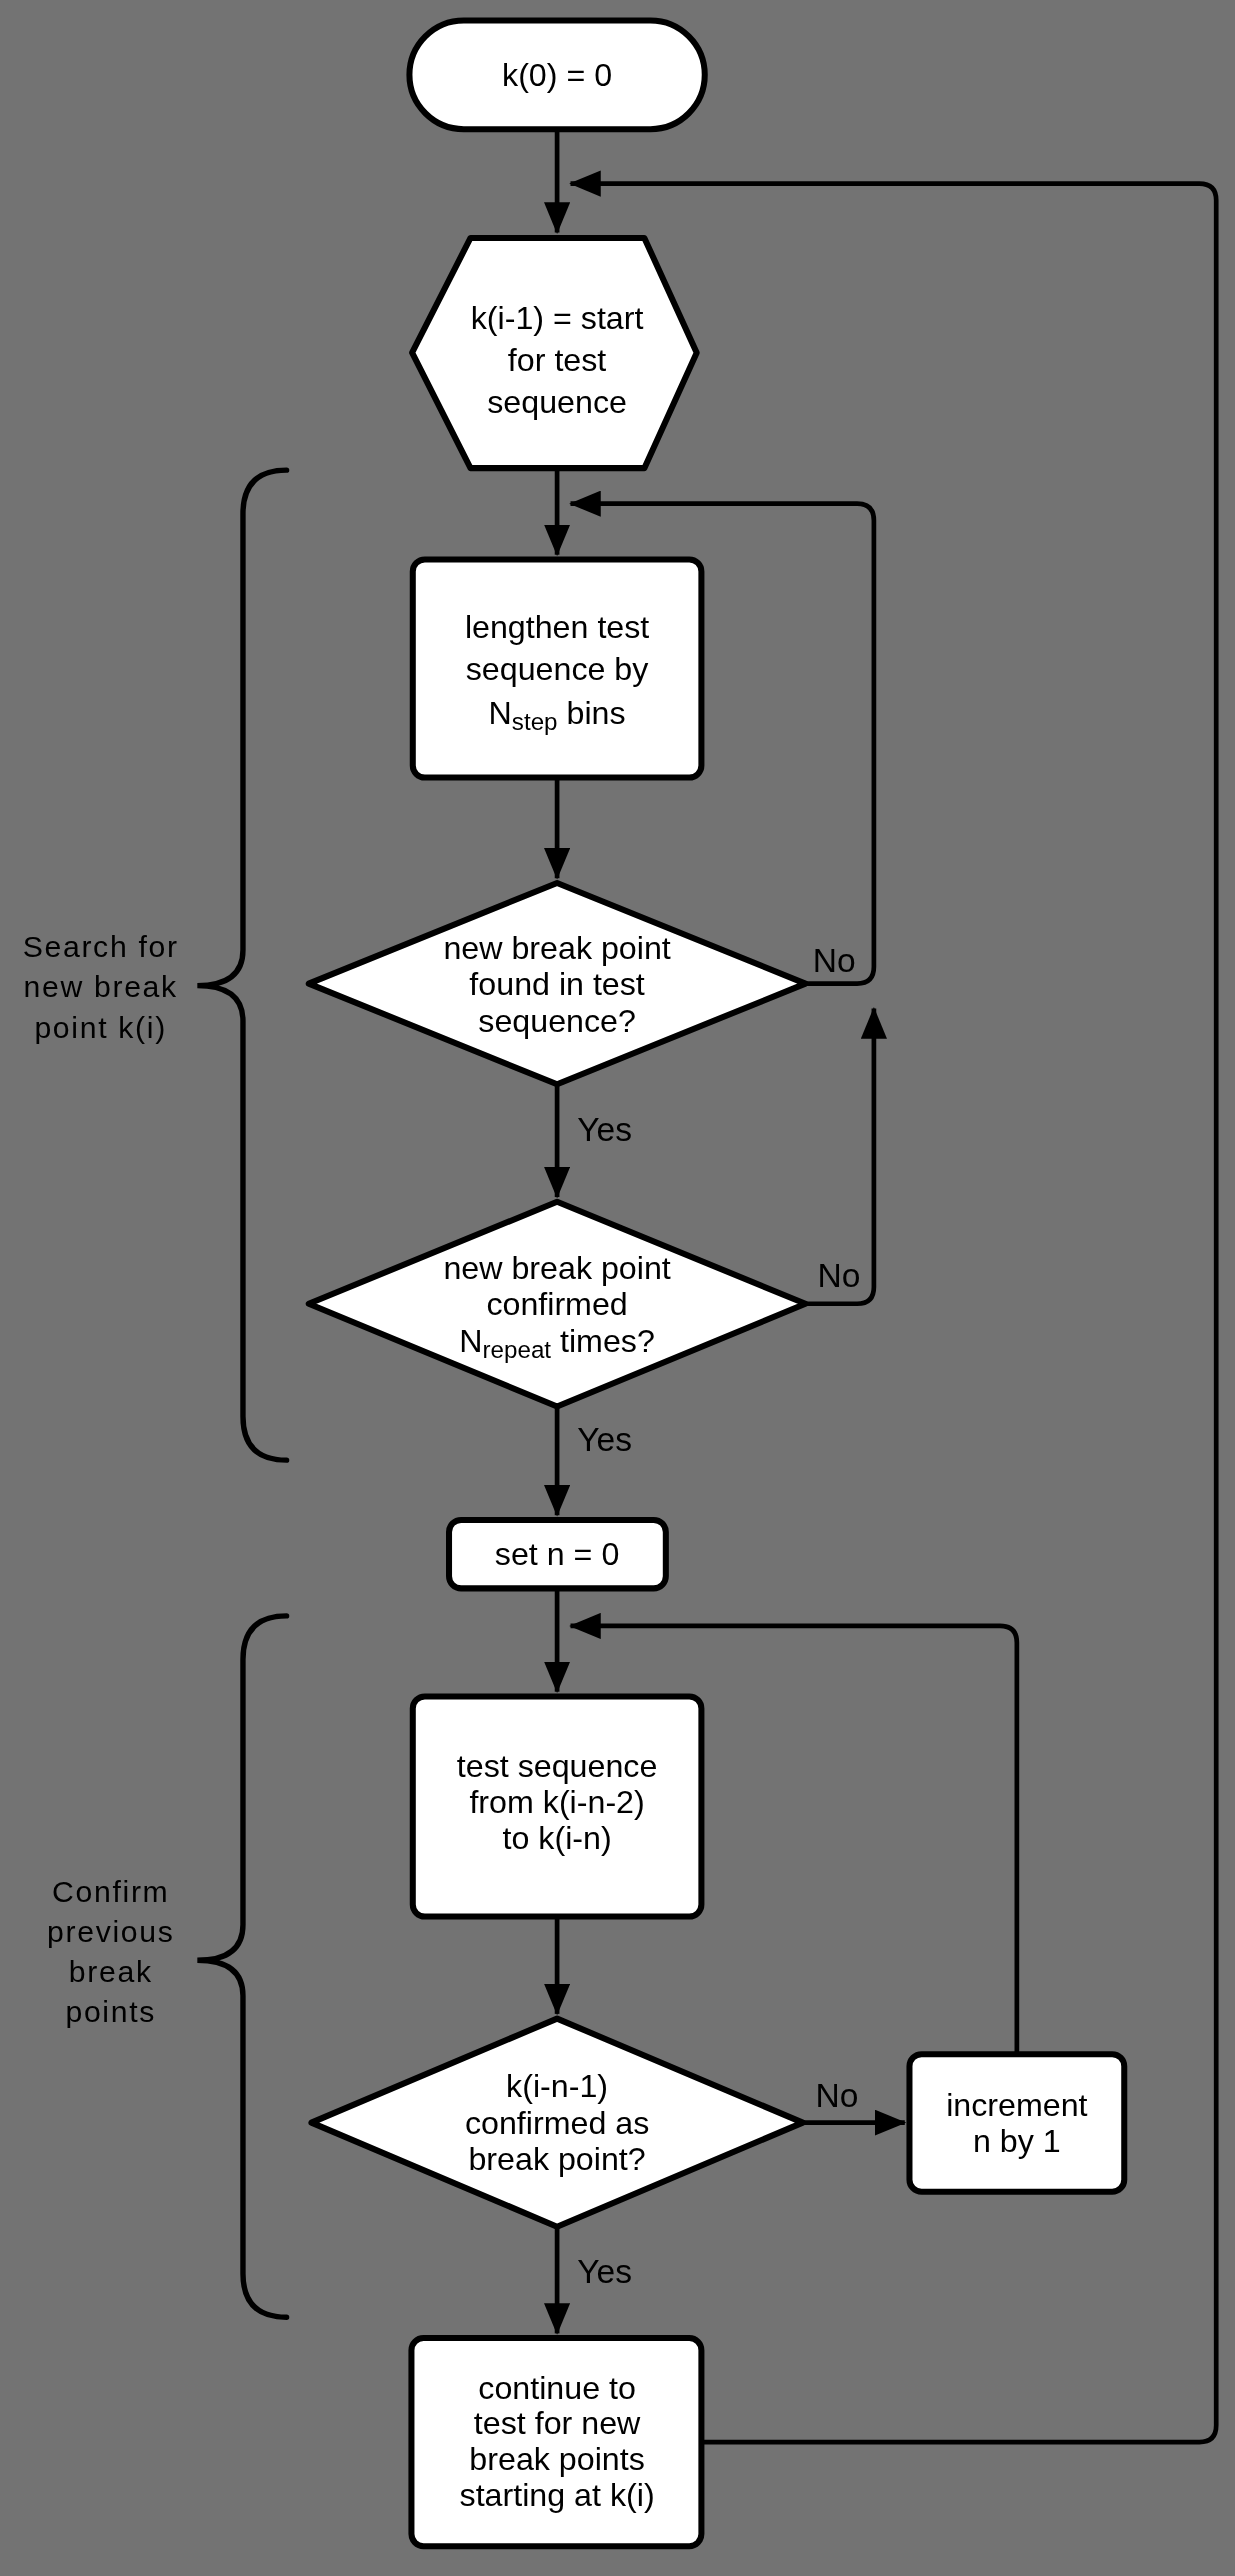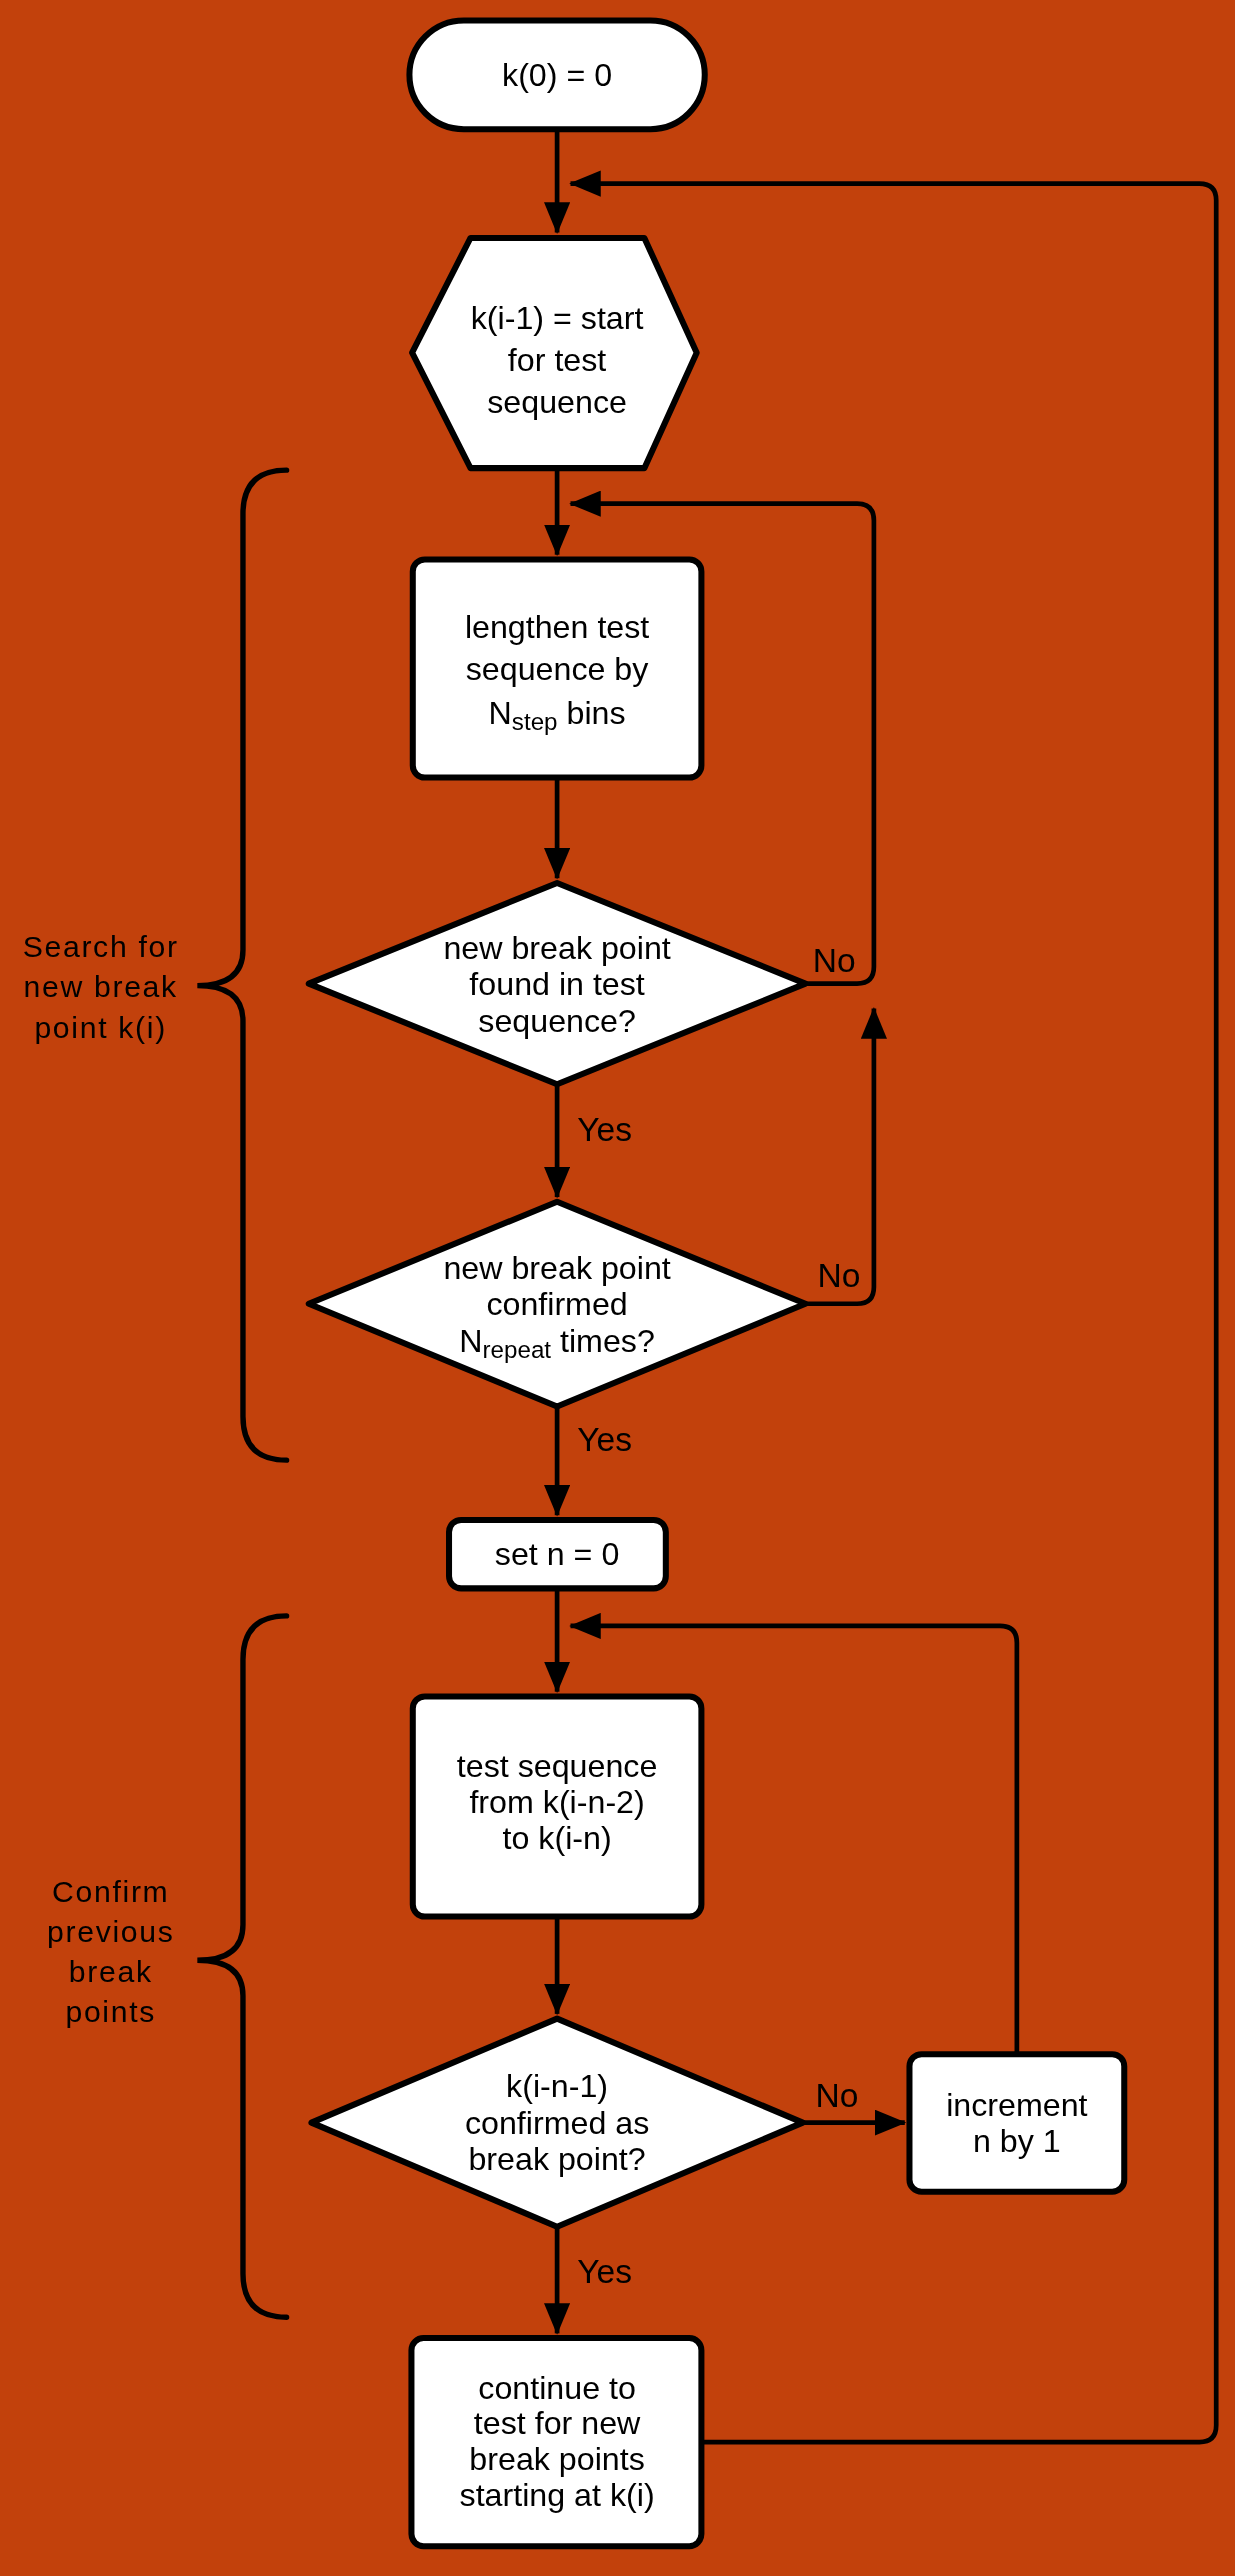--- a/index.html
+++ b/index.html
@@ -3,21 +3,21 @@
 <meta charset="utf-8">
 <style>
   html, body {
     margin: 0;
     padding: 0;
     background: #ffffff;
   }
   #stage {
     width: 1235px;
     height: 2576px;
-    background: #c2410c;
+    background: #737373;
     position: relative;
   }
   svg {
     display: block;
   }
   .shape {
     fill: #ffffff;
     stroke: #000000;
     stroke-width: 9;
     stroke-linejoin: round;

